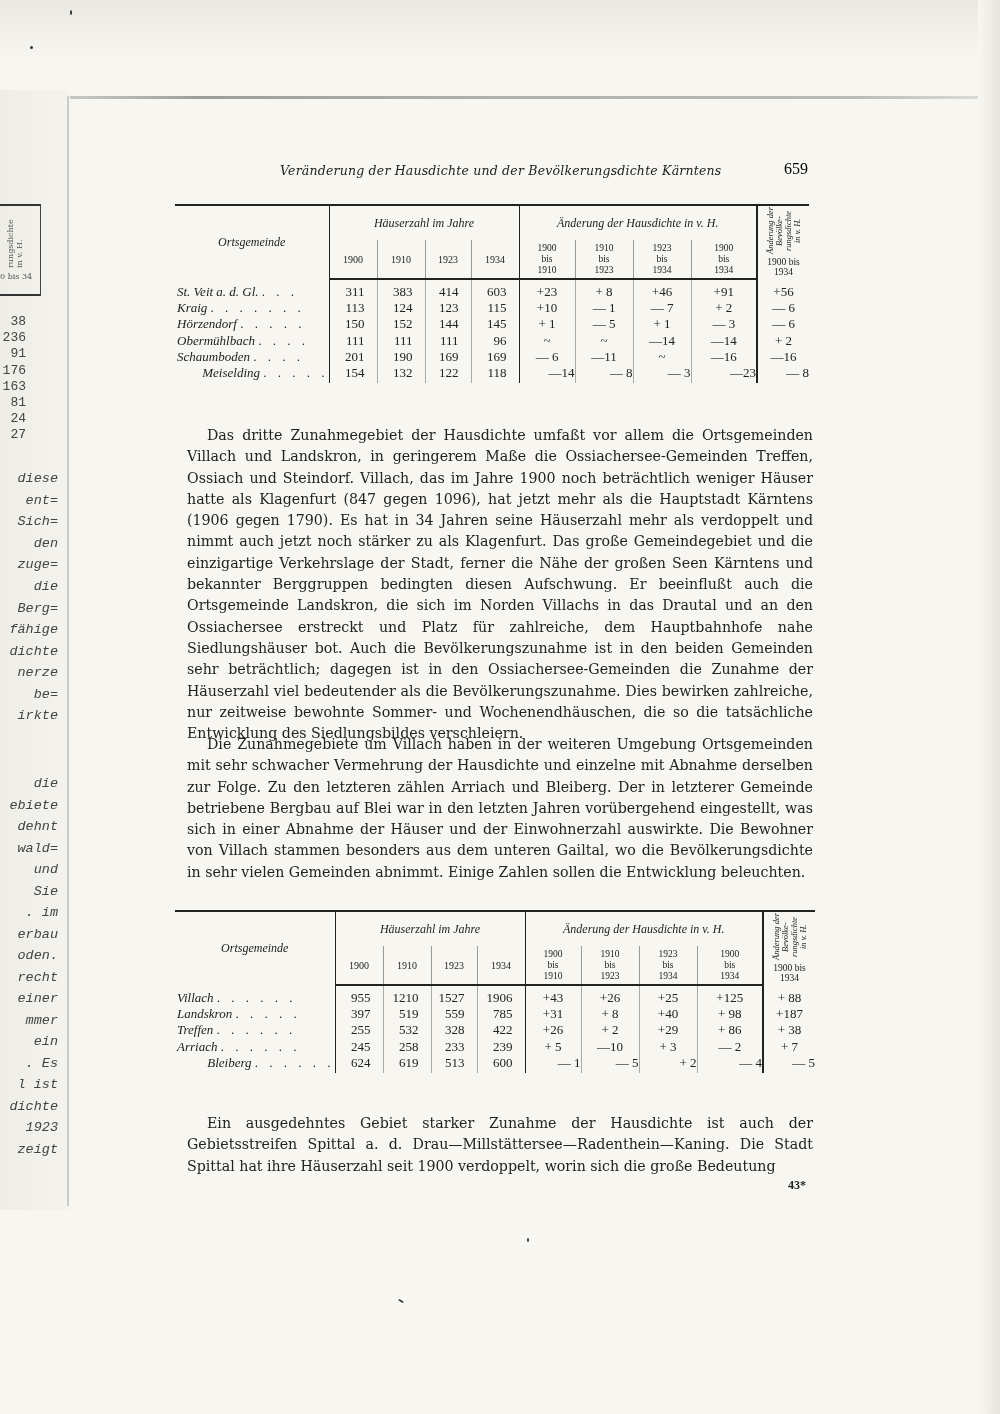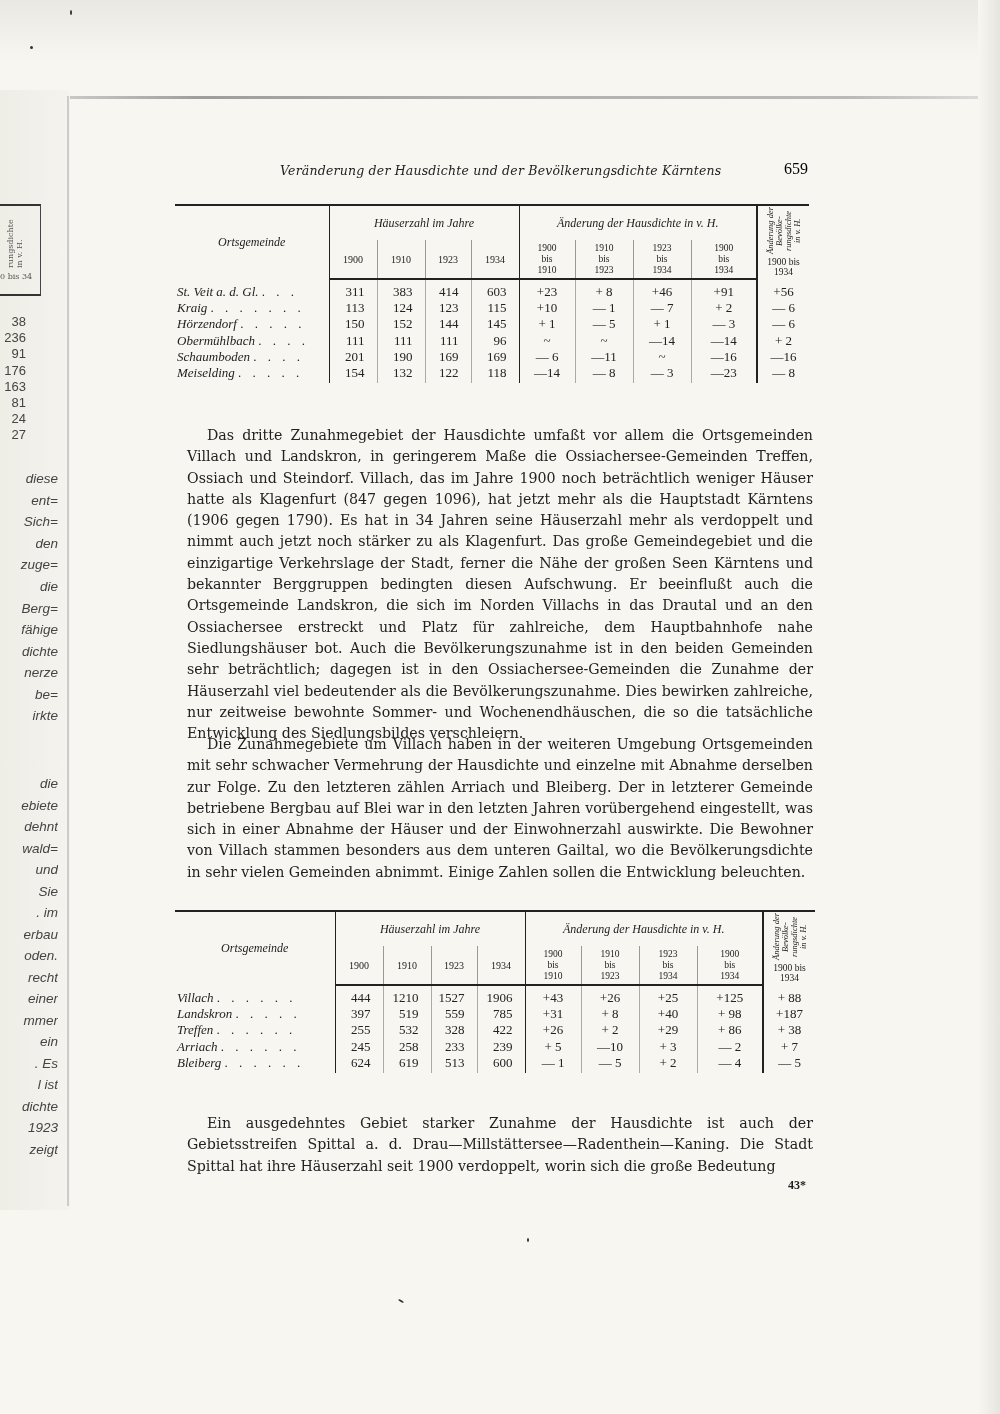--- a/index.html
+++ b/index.html
@@ -15,21 +15,21 @@
     background: linear-gradient(90deg, #ccc 0%, #555 20%, #777 50%, #888 85%, #ccc 100%); opacity: .55; }
   .leftstrip { position: absolute; left: 0; top: 90px; width: 70px; height: 1120px;
     background: linear-gradient(90deg, #eeede6, #f4f3ee); }
   .leftedge { position: absolute; left: 67px; top: 96px; width: 2px; height: 1110px; background: #bbb; opacity: .7; }
   .rightedge { position: absolute; right: 0; top: 0; width: 22px; height: 1414px;
     background: linear-gradient(90deg, #f7f6f1, #e6e5df); }
   .speck { position: absolute; width: 3px; height: 3px; border-radius: 50%; background: #333; }
 
   
   .leftcol { position: absolute; left: 0; width: 60px; text-align: right;
-    font-family: Liberation Sans, sans-serif; font-size: 13.5px; line-height: 21.5px; color: #444; overflow: hidden; }
+    font-family: Liberation Mono, monospace; font-size: 13.5px; line-height: 21.5px; color: #444; overflow: hidden; }
   .leftcol div { white-space: nowrap; }
   .left-head { position: absolute; left: 0; top: 204px; width: 40px; height: 88px;
     border-top: 2px solid #333; border-bottom: 2px solid #333; border-right: 1px solid #444; }
   .left-head .vert { position: absolute; left: 6px; top: 4px; writing-mode: vertical-rl; transform: rotate(180deg);
     font-size: 8px; line-height: 9px; color: #555; height: 58px; }
   .left-head .yrs { position: absolute; left: 0; top: 66px; width: 38px; text-align: left; font-size: 8px; line-height: 9px; color: #555; }
 
   
   .runhead { position: absolute; top: 163px; left: 280px; font-size: 12.5px; letter-spacing: .2px; font-style: italic; color: #222; }
   .pagenum { position: absolute; top: 160px; left: 784px; font-size: 16px; font-family: "Liberation Serif", serif; color: #000000; }
@@ -50,21 +50,21 @@
   .sep-right { border-right: 1.5px solid #222; }
   td.name { font-size: 13px; font-style: italic; white-space: nowrap; border-right: 1.5px solid #222; padding-left: 2px !important; }
   td.name .dots { letter-spacing: 4px; font-style: normal; }
   td.num { font-size: 13px; text-align: right; padding-right: 12px !important; border-left: 1px solid #aaa; }
   td.num.first { border-left: none; }
   td.chg { font-size: 13px; text-align: center; border-left: 1px solid #aaa; }
   td.chg.first { border-left: none; }
   td.pop { font-size: 13px; text-align: center; border-left: 2px solid #222; }
   tbody tr td { line-height: 16.2px; }
   tbody tr:first-child td { padding-top: 4px !important; margin-top: 21px; }
-  tbody tr:last-child td { padding-bottom: 2px !important; }
+  tbody tr:last-child td { padding-bottom: 2px !important; text-align: right; }
 
   
   .para { position: absolute; left: 187px; width: 626px; font-size: 14.2px; line-height: 21.3px;
     text-align: justify; text-indent: 20px; color: #222; }
   .sig { position: absolute; left: 788px; top: 1178px; font-size: 12px; font-weight: bold; font-family: "Liberation Serif", serif; }
 </style>
 </head>
 <body>
 
 <div class="topshadow"></div>
@@ -275,21 +275,21 @@
       <th class="th-year sep-right">1934</th>
       <th class="th-range first"><span>1900</span><br><span>bis</span><br><span>1910</span></th>
       <th class="th-range"><span>1910</span><br><span>bis</span><br><span>1923</span></th>
       <th class="th-range"><span>1923</span><br><span>bis</span><br><span>1934</span></th>
       <th class="th-range"><span>1900</span><br><span>bis</span><br><span>1934</span></th>
     </tr>
   </thead>
   <tbody>
       <tr>
         <td class="name"><span>Villach</span> <span class="dots">. . . . . .</span></td>
-        <td class="num first">444</td>
+        <td class="num first">955</td>
         <td class="num">1210</td>
         <td class="num">1527</td>
         <td class="num sep-right">1906</td>
         <td class="chg first">+43</td>
         <td class="chg">+26</td>
         <td class="chg">+25</td>
         <td class="chg">+125</td>
         <td class="pop">+ 88</td>
       </tr>
       <tr>

